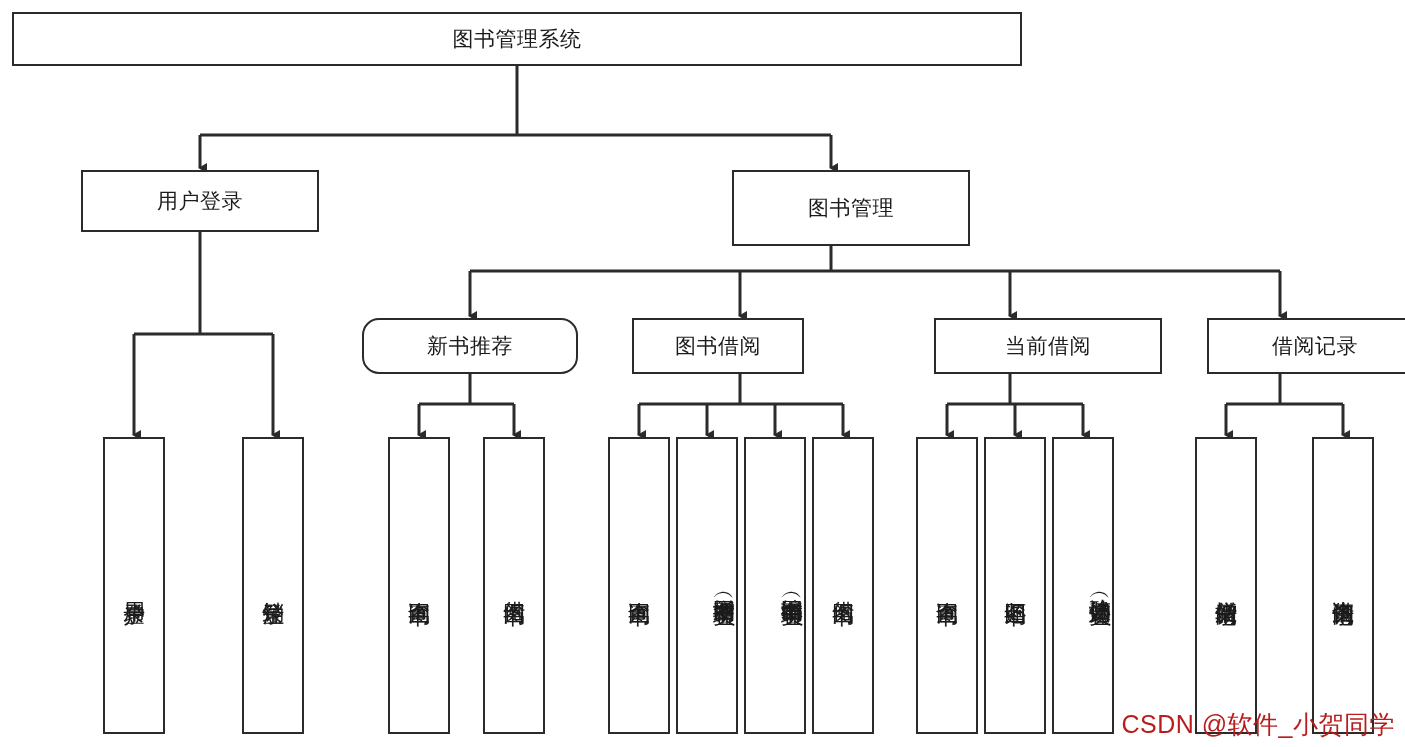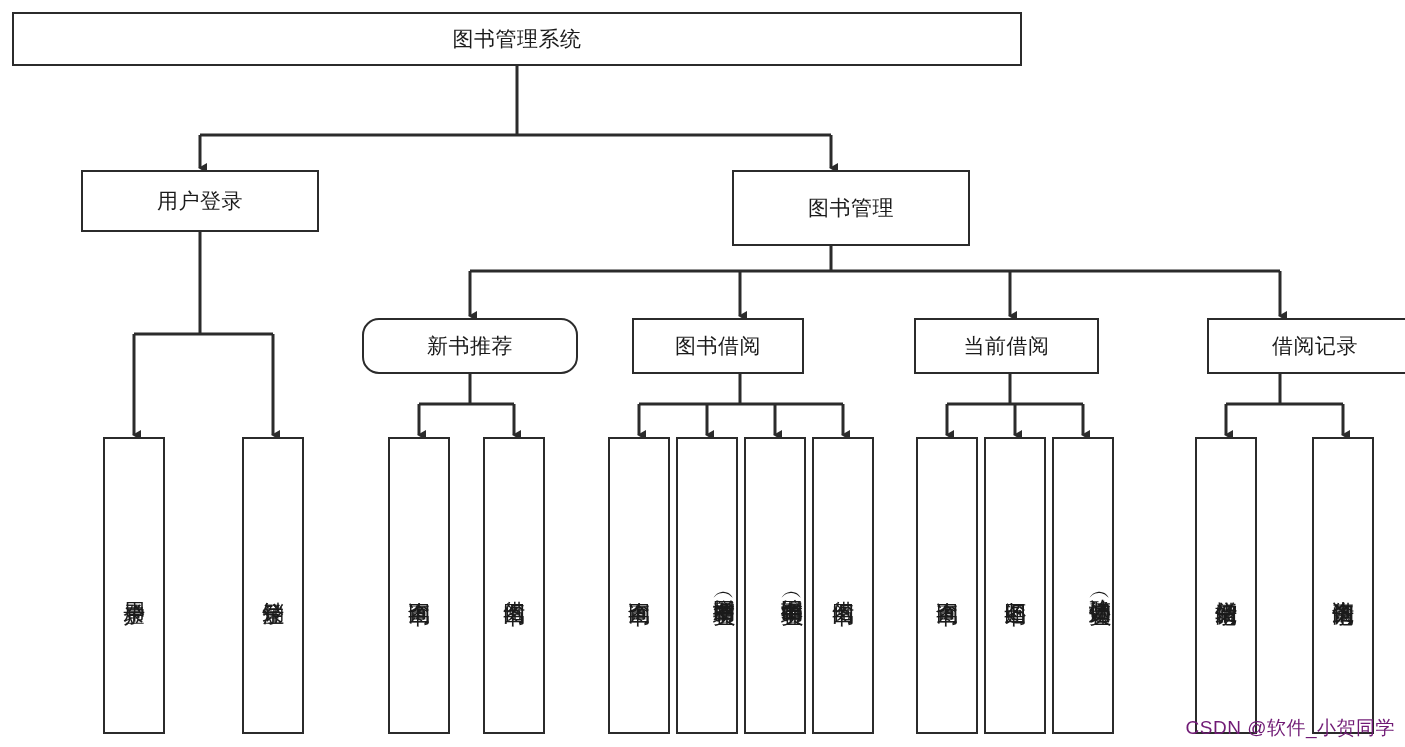--- a/index.html
+++ b/index.html
@@ -53,22 +53,22 @@
   }
   .node .lbl {
     display: block;
     text-align: center;
     white-space: nowrap;
   }
   #watermark {
     position: absolute;
     right: 10px;
     bottom: 6px;
-    font-size: 19px;
-    color: #701a75;
+    font-size: 25px;
+    color: #b91c1c;
     letter-spacing: 0.5px;
     white-space: nowrap;
   }
 </style>
 </head>
 <body>
 
 <div id="canvas">
 
   <svg id="wires" viewBox="0 0 1405 747" xmlns="http://www.w3.org/2000/svg">
@@ -116,21 +116,21 @@
       </div>
       <div class="node h" style="left: 712px; top: 170px; width: 238px; height: 76px; margin-left: 20px;">
         <span class="lbl">图书管理</span>
       </div>
       <div class="node h" style="left: 362px; top: 318px; width: 216px; height: 56px; border-radius: 17px;">
         <span class="lbl">新书推荐</span>
       </div>
       <div class="node h" style="left: 632px; top: 318px; width: 172px; height: 56px;">
         <span class="lbl">图书借阅</span>
       </div>
-      <div class="node h" style="left: 914px; top: 318px; width: 185px; height: 56px;">
+      <div class="node h" style="left: 934px; top: 318px; width: 228px; height: 56px;">
         <span class="lbl">当前借阅</span>
       </div>
       <div class="node h" style="left: 1172px; top: 318px; width: 216px; height: 56px; margin-left: 35px;">
         <span class="lbl">借阅记录</span>
       </div>
       <div class="node v" style="left: 103px; top: 437px; width: 62px; height: 297px;">
         <span class="lbl">用户登录</span>
       </div>
       <div class="node v" style="left: 242px; top: 437px; width: 62px; height: 297px;">
         <span class="lbl">注销登录</span>

